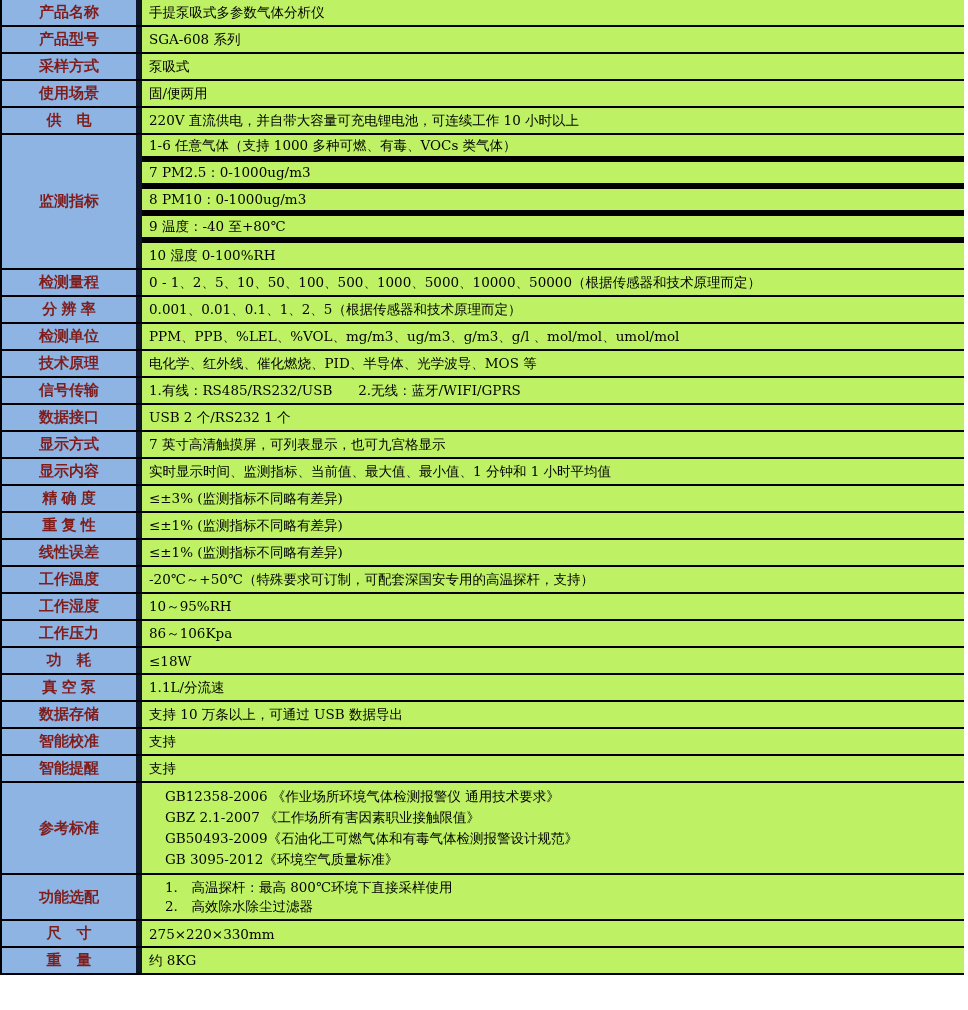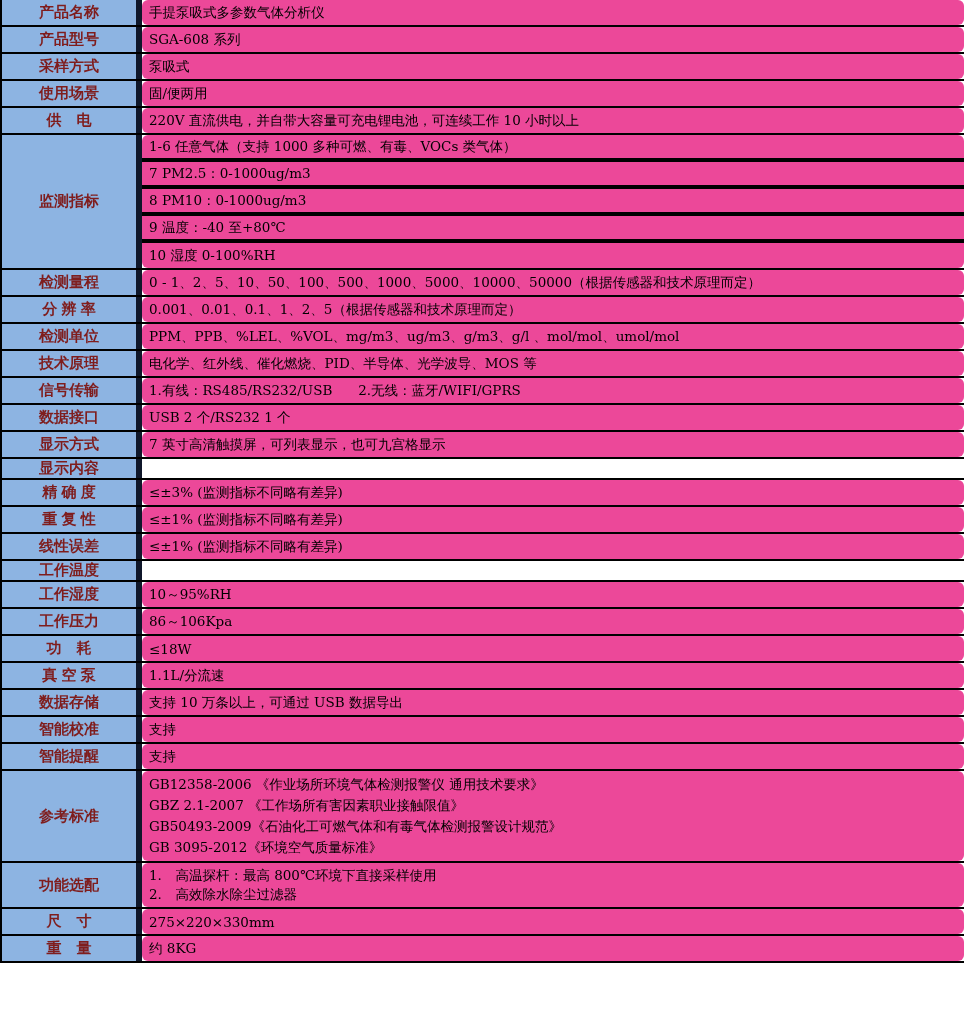--- a/index.html
+++ b/index.html
@@ -21,34 +21,34 @@
     flex: 0 0 140px; width: 140px;
     background: #8DB4E2;
     border-right: 6px solid #0f172a;
     display: flex; align-items: center; justify-content: center;
     font-family: "Liberation Sans", sans-serif;
     font-weight: bold; font-size: 15px; color: #7f1d1d;
     text-align: center;
   }
   .value-col {
     flex: 1 1 auto; min-width: 0;
-    background: #ec4899;
-    display: flex; flex-direction: column; justify-content: center; border-radius: 6px;
+    background: #bef264;
+    display: flex; flex-direction: column; justify-content: center;
   }
   .value-cell {
     display: flex; align-items: center;
     padding-left: 7px;
     font-size: 13.5px;
     white-space: pre;
     overflow: hidden;
   }
   .value-cell.single { height: 25px; }
-  .value-cell.sub { height: 27px; border-bottom: 4px solid #000000; }
+  .value-cell.sub { height: 27px; border-bottom: 6px solid #000000; }
   .value-cell.sub:last-child { height: 25px; border-bottom: none; }
-  .multiline-col { padding: 3px 0; }
+  .multiline-col { padding: 3px 16px; }
   .value-line {
     padding-left: 7px;
     font-size: 13.5px;
     white-space: pre;
     overflow: hidden;
   }
   .value-line.lines-6 { line-height: 21px; height: 21px; }
   .value-line.lines-2 { line-height: 19px; height: 19px; }
 </style>
 </head>
@@ -132,20 +132,23 @@
       </div>
     </div>
     <div class="row">
       <div class="label-cell">显示方式</div>
       <div class="value-col">
         <div class="value-cell single">7 英寸高清触摸屏，可列表显示，也可九宫格显示</div>
       </div>
     </div>
     <div class="row">
       <div class="label-cell">显示内容</div>
+      <div class="value-col">
+        <div class="value-cell single">实时显示时间、监测指标、当前值、最大值、最小值、1 分钟和 1 小时平均值</div>
+      </div>
     </div>
     <div class="row">
       <div class="label-cell">精 确 度</div>
       <div class="value-col">
         <div class="value-cell single">≤±3% (监测指标不同略有差异)</div>
       </div>
     </div>
     <div class="row">
       <div class="label-cell">重 复 性</div>
       <div class="value-col">
@@ -153,20 +156,23 @@
       </div>
     </div>
     <div class="row">
       <div class="label-cell">线性误差</div>
       <div class="value-col">
         <div class="value-cell single">≤±1% (监测指标不同略有差异)</div>
       </div>
     </div>
     <div class="row">
       <div class="label-cell">工作温度</div>
+      <div class="value-col">
+        <div class="value-cell single">-20℃～+50℃（特殊要求可订制，可配套深国安专用的高温探杆，支持）</div>
+      </div>
     </div>
     <div class="row">
       <div class="label-cell">工作湿度</div>
       <div class="value-col">
         <div class="value-cell single">10～95%RH</div>
       </div>
     </div>
     <div class="row">
       <div class="label-cell">工作压力</div>
       <div class="value-col">

